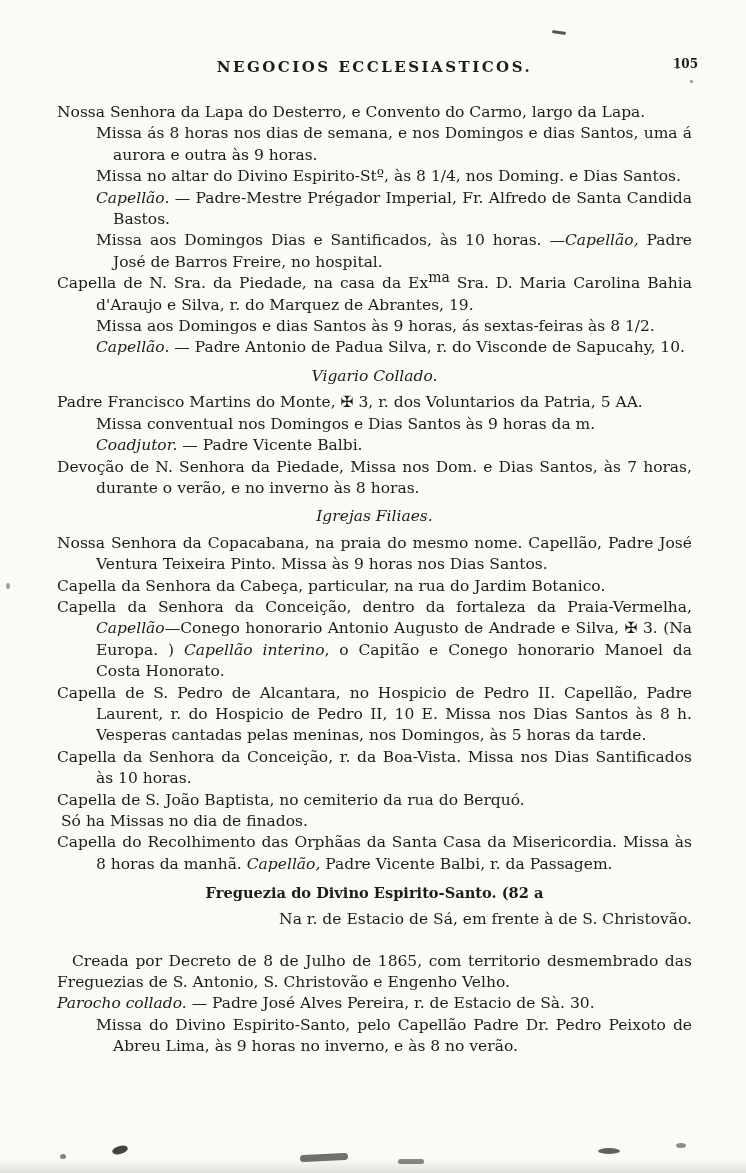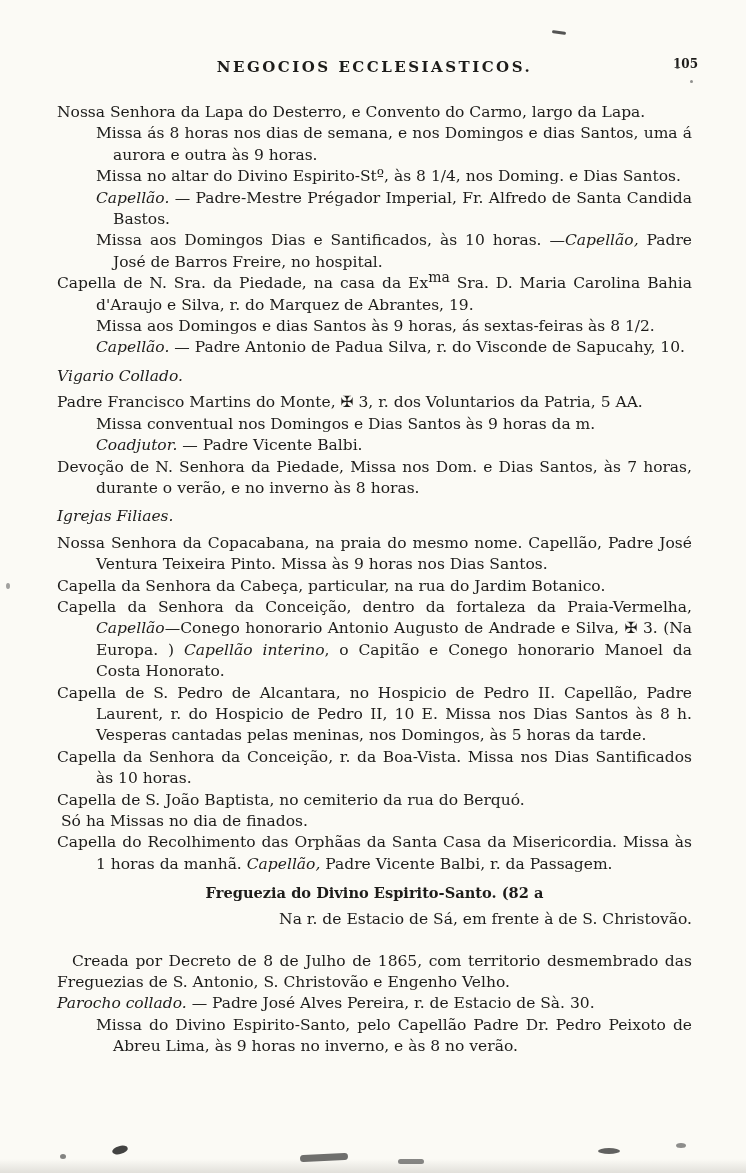--- a/index.html
+++ b/index.html
@@ -20,21 +20,21 @@
   .page-number { position:absolute; right:-6px; top:-1px; font-weight:bold; font-size:12px; }
   .para { font-size:15.5px; line-height:21.4px; text-align:justify; }
   .entry { margin-left:39px; text-indent:-39px; }
   .sub { margin-left:56px; text-indent:-17px; }
   .sub2 { margin-left:4px; }
   .indent { text-indent:15px;margin-top:20px; }
   .heading {
     text-align:center; font-weight:bold; font-size:14.6px;
     line-height:20px; margin:8px 42px 6px; text-indent:0;
   }
-  .center-italic { text-align:left; font-style:italic; margin:7px 0 5px; text-indent:0; }
+  .center-italic { text-align:center; font-style:italic; margin:7px 0 5px; text-indent:0; }
   .center { text-align:right; margin:2px 0 3px; text-indent:0; }
   em { font-style:italic; }
   sup { font-size:14px; vertical-align:super; line-height:0; }
   .artifact { position:absolute; pointer-events:none; }
   .a-topdash { left:552px; top:31px; width:14px; height:3px; background:#2b2b2b; border-radius:2px; transform:rotate(8deg); opacity:.8; }
   .a-numdot1 { left:676px; top:66px; width:3px; height:3px; background:#4a4a4a; border-radius:50%; opacity:.7; }
   .a-numdot2 { left:690px; top:80px; width:3px; height:3px; background:#4a4a4a; border-radius:50%; opacity:.6; }
   .a-leftdot { left:6px; top:583px; width:4px; height:6px; background:#555; border-radius:50%; opacity:.55; }
   .a-b1 { left:60px; top:1154px; width:6px; height:5px; background:#333; border-radius:50%; opacity:.6; }
   .a-b2 { left:112px; top:1146px; width:16px; height:8px; background:#222; border-radius:50%; transform:rotate(-15deg); opacity:.85; }
@@ -67,21 +67,21 @@
       <p class="para sub"><em>Coadjutor.</em><span> — Padre Vicente Balbi.</span></p>
       <p class="para entry"><span>Devoção de N. Senhora da Piedade, Missa nos Dom. e Dias Santos, às 7 horas, durante o verão, e no inverno às 8 horas.</span></p>
       <p class="para center-italic"><em>Igrejas Filiaes.</em></p>
       <p class="para entry"><span>Nossa Senhora da Copacabana, na praia do mesmo nome. Capellão, Padre José Ventura Teixeira Pinto. Missa às 9 horas nos Dias Santos.</span></p>
       <p class="para entry"><span>Capella da Senhora da Cabeça, particular, na rua do Jardim Botanico.</span></p>
       <p class="para entry"><span>Capella da Senhora da Conceição, dentro da fortaleza da Praia-Vermelha, </span><em>Capellão</em><span>—Conego honorario Antonio Augusto de Andrade e Silva, ✠ 3. (Na Europa. ) </span><em>Capellão interino</em><span>, o Capitão e Conego honorario Manoel da Costa Honorato.</span></p>
       <p class="para entry"><span>Capella de S. Pedro de Alcantara, no Hospicio de Pedro II. Capellão, Padre Laurent, r. do Hospicio de Pedro II, 10 E. Missa nos Dias Santos às 8 h. Vesperas cantadas pelas meninas, nos Domingos, às 5 horas da tarde.</span></p>
       <p class="para entry"><span>Capella da Senhora da Conceição, r. da Boa-Vista. Missa nos Dias Santificados às 10 horas.</span></p>
       <p class="para entry"><span>Capella de S. João Baptista, no cemiterio da rua do Berquó.</span></p>
       <p class="para sub2"><span>Só ha Missas no dia de finados.</span></p>
-      <p class="para entry"><span>Capella do Recolhimento das Orphãas da Santa Casa da Misericordia. Missa às 1 horas da manhã. </span><em>Capellão,</em><span> Padre Vicente Balbi, r. da Passagem.</span></p>
+      <p class="para entry"><span>Capella do Recolhimento das Orphãas da Santa Casa da Misericordia. Missa às 8 horas da manhã. </span><em>Capellão,</em><span> Padre Vicente Balbi, r. da Passagem.</span></p>
       <p class="para heading"><span>Freguezia do Divino Espirito-Santo. (82 a</span></p>
       <p class="para center"><span>Na r. de Estacio de Sá, em frente à de S. Christovão.</span></p>
       <p class="para indent"><span>Creada por Decreto de 8 de Julho de 1865, com territorio desmembrado das Freguezias de S. Antonio, S. Christovão e Engenho Velho.</span></p>
       <p class="para entry"><em>Parocho collado.</em><span> — Padre José Alves Pereira, r. de Estacio de Sà. 30.</span></p>
       <p class="para sub"><span>Missa do Divino Espirito-Santo, pelo Capellão Padre Dr. Pedro Peixoto de Abreu Lima, às 9 horas no inverno, e às 8 no verão.</span></p>
     </div>
 </div>
 
 <div>
   <div class="artifact a-topdash"></div>

